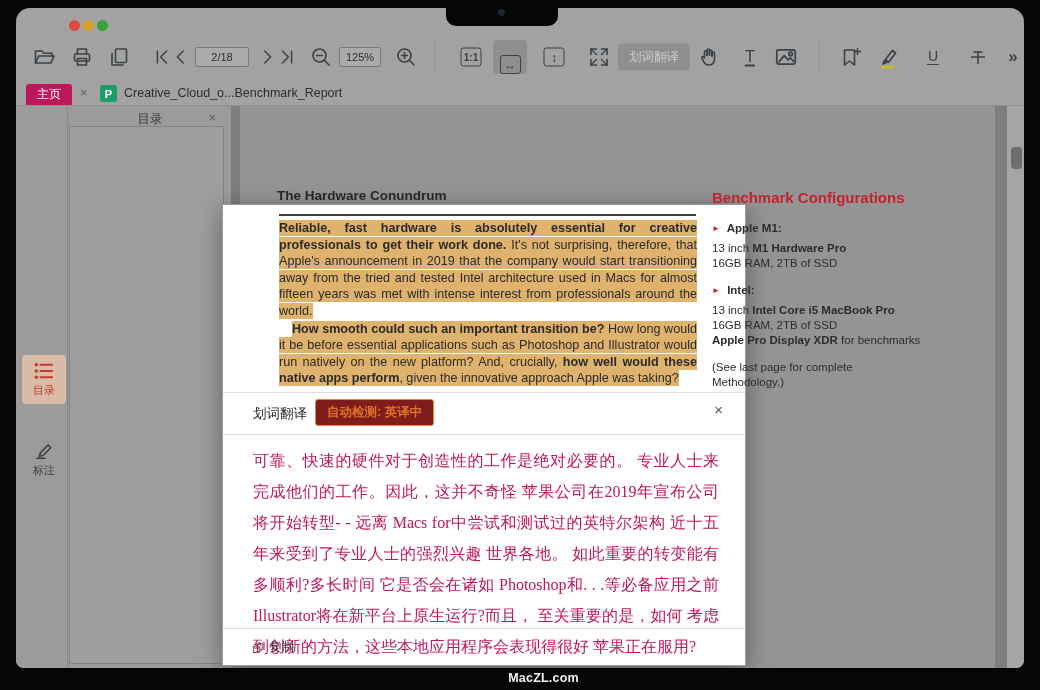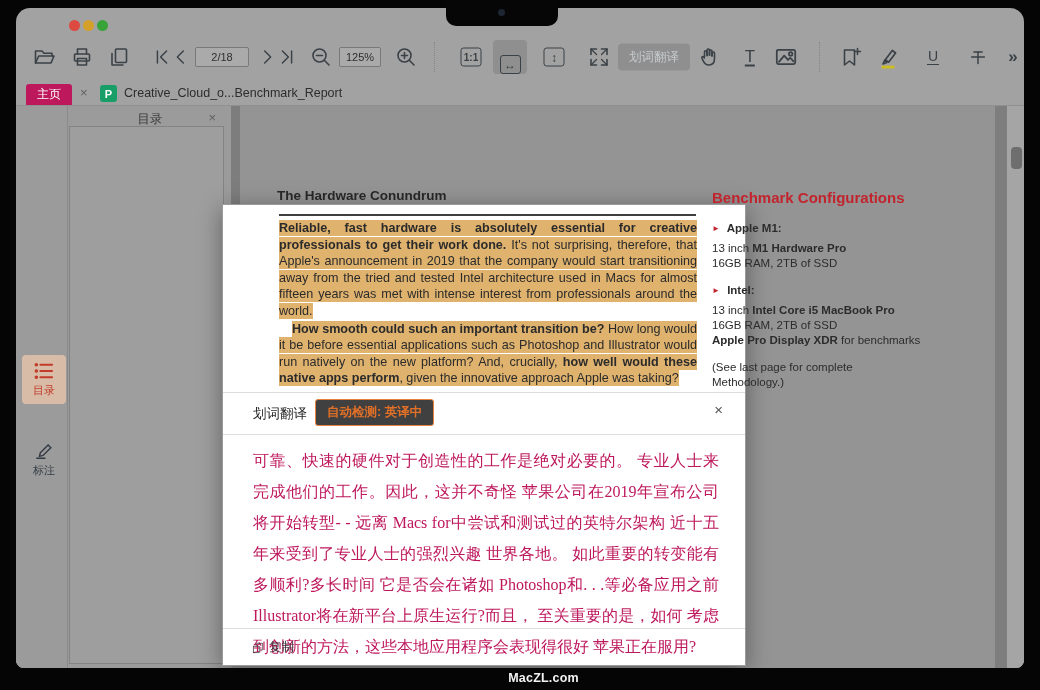--- a/index.html
+++ b/index.html
@@ -78,21 +78,21 @@
                border:1px solid #9a9a9a; box-shadow:0 5px 22px rgba(0,0,0,.38); z-index:5; }
   .src-rule { position:absolute; left:56px; top:9px; width:417px; height:2px; background:#3f3f3f; }
   .src-text { position:absolute; left:56px; top:15px; width:418px; font-size:12.6px; line-height:16.6px;
               color:#2b2b2b; text-align:justify; z-index:6; }
   .src-text p+p { margin-top:1px; text-indent:13px; }
   .hl { background:#dfb26e; padding:1px 0; box-decoration-break:clone; -webkit-box-decoration-break:clone; }
   .pop-div { position:absolute; left:0; right:0; height:1px; background:#ddd; }
   .pop-head { position:absolute; left:0; top:187px; right:0; height:42px; }
   .pop-title { position:absolute; left:30px; top:13px; font-size:13.5px; color:#262626; }
   .detect-btn { position:absolute; left:92px; top:7px; border:1px solid #e8823c; border-radius:3px;
-                color:#e06f28; font-size:12.5px; font-weight:700; padding:4px 11px; background:#404040; }
+                color:#e06f28; font-size:12.5px; font-weight:700; padding:4px 11px; background:#7f1d1d; }
   .pop-close { position:absolute; right:22px; top:9px; font-size:15px; color:#555; }
   .trans-text { position:absolute; left:30px; top:240px; width:466px; font-size:16px; line-height:31px;
                 color:#be185d; text-align:justify; font-family:"Liberation Serif","DejaVu Serif",serif; }
   .copy-row { position:absolute; left:28px; top:434px; display:flex; align-items:center; gap:4px;
               font-size:12.5px; color:#333; }
   .copy-row svg { stroke:#444; fill:none; stroke-width:1.3; }
 </style>
 </head>
 <body>
 

